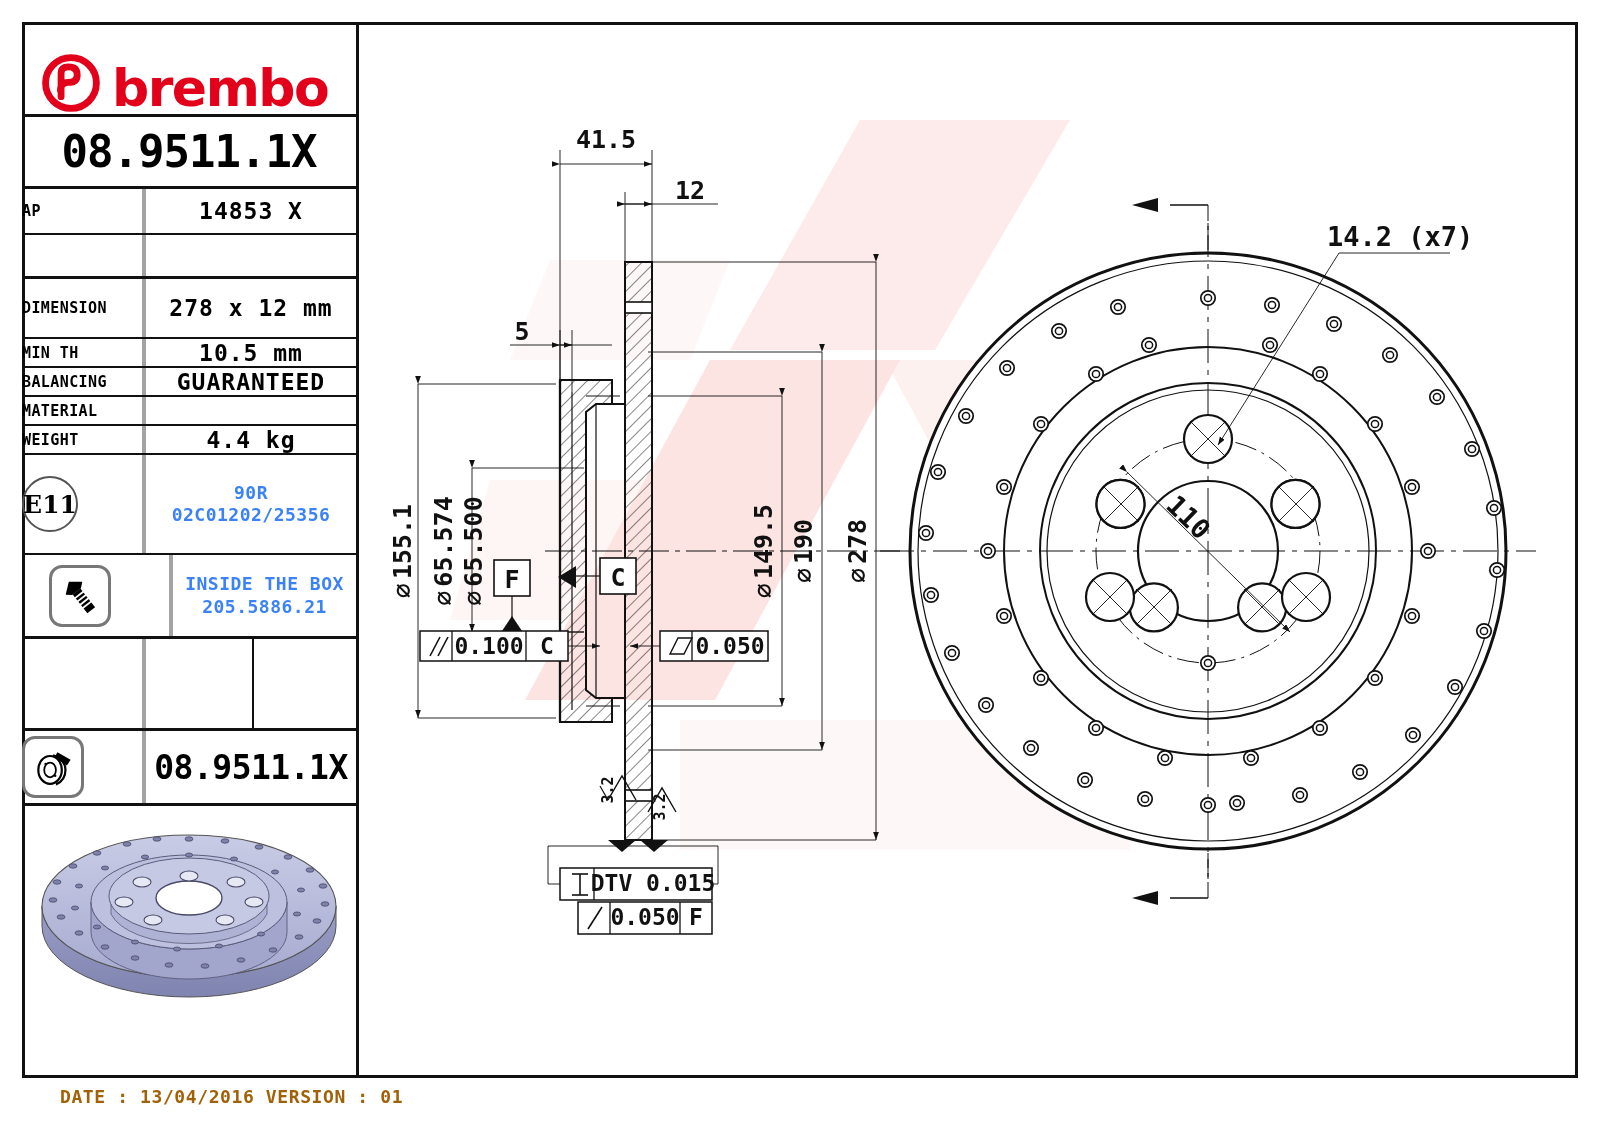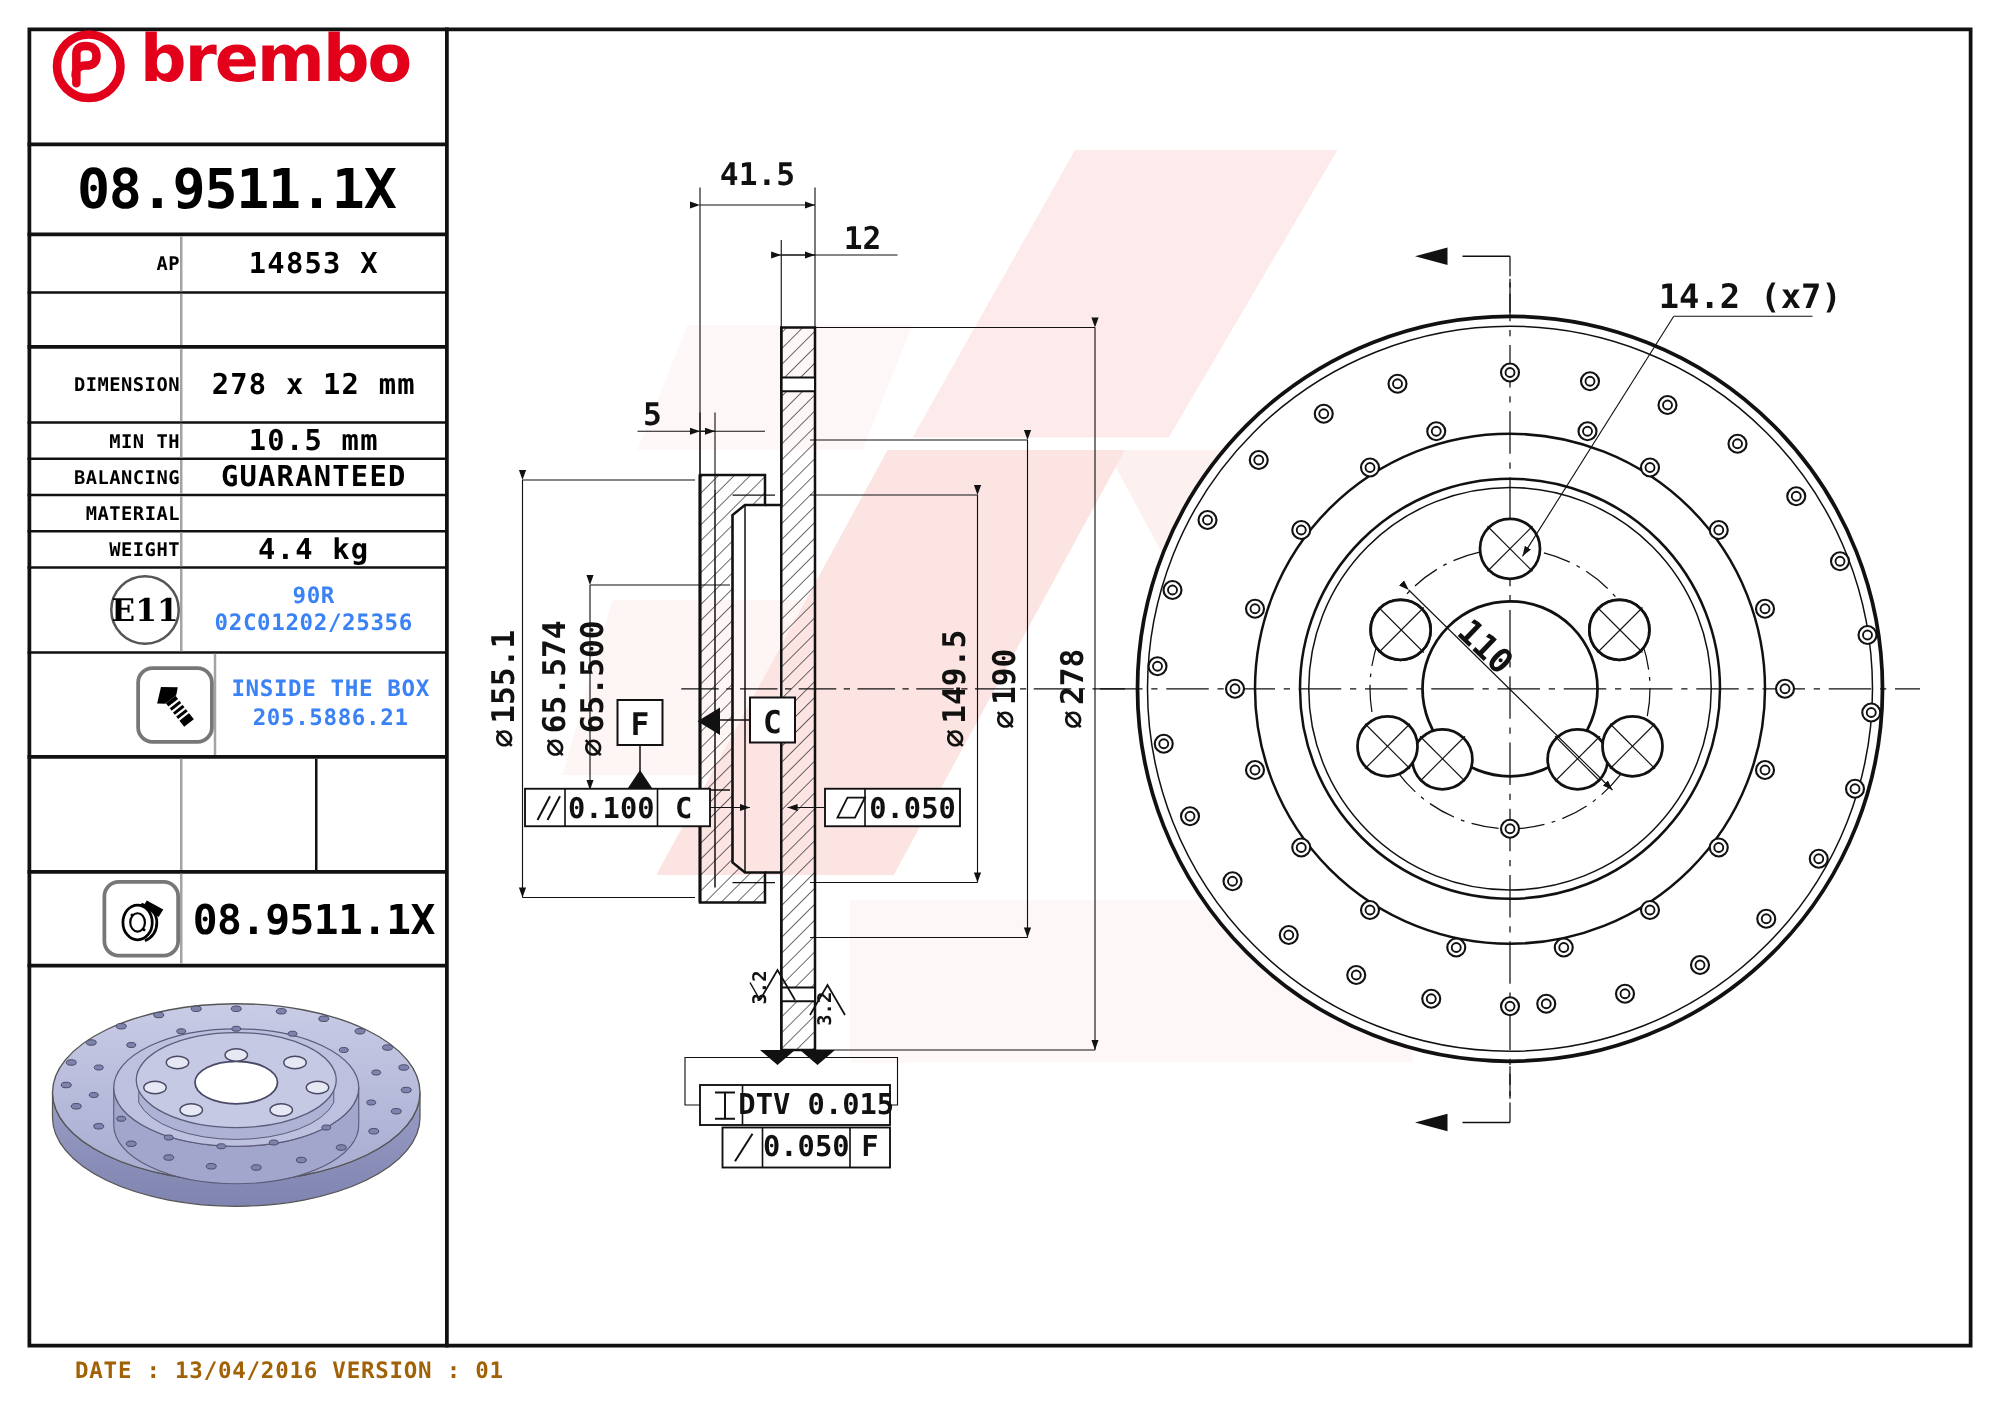--- a/index.html
+++ b/index.html
@@ -12,45 +12,45 @@
              opacity:.30;pointer-events:none;z-index:0;}
 
   
   #frame{position:absolute;left:22px;top:22px;width:1556px;height:1056px;
          border:3px solid #111;box-sizing:border-box;z-index:2;}
 
   
   #datablock{position:absolute;left:22px;top:22px;width:337px;height:1056px;
              border-right:3px solid #111;box-sizing:border-box;z-index:3;}
   .row{display:flex;border-bottom:2px solid #111;box-sizing:border-box;}
-  .cellL{width:124px;flex:0 0 124px;border-right:2px solid #a3a3a3;
-         display:flex;align-items:center;justify-content:flex-end;box-sizing:border-box;}
+  .cellL{width:124px;flex:0 0 124px;border-right:4px solid #a3a3a3;
+         display:flex;align-items:center;justify-content:flex-start;box-sizing:border-box;}
   .cellR{flex:1;display:flex;align-items:center;justify-content:center;
          flex-direction:column;box-sizing:border-box;}
   .lbl{font-size:15px;font-weight:700;letter-spacing:.4px;color:#000;}
   .val{font-size:23px;font-weight:700;letter-spacing:1px;color:#000;}
   .val-sm{font-size:18px;font-weight:700;letter-spacing:.5px;color:#3b82f6;line-height:1.25;}
 
   
-  #logorow{height:95px;border-bottom:3px solid #111;display:flex;align-items:flex-start;
+  #logorow{height:95px;border-bottom:3px solid #111;display:flex;align-items:flex-end;
            padding-left:18px;box-sizing:border-box;}
   #logotext{font-family:"DejaVu Sans","Liberation Sans",sans-serif;
             font-size:52px;font-weight:700;color:#E2001A;letter-spacing:-1.5px;
             margin-left:10px;line-height:1;}
 
   
   #pnrow{height:72px;border-bottom:3px solid #111;display:flex;align-items:center;
          justify-content:center;box-sizing:border-box;}
   #pntext{font-size:44px;font-weight:700;letter-spacing:-1px;color:#000;}
 
   .r-ap{height:46px;}
   .r-blank1{height:44px;border-bottom:3px solid #111;}
   .r-dim{height:60px;}
   .r-std{height:29px;}
-  .r-e11{height:68px;}
+  .r-e11{height:100px;}
   .r-screw{height:84px;border-bottom:3px solid #111;padding-left:27px;}
   .r-blank2{height:92px;border-bottom:3px solid #111;}
   .r-pn2{height:75px;border-bottom:3px solid #111;}
 
   .e11badge{width:52px;height:52px;border:2px solid #555;border-radius:50%;
             display:flex;align-items:center;justify-content:center;
             font-family:"DejaVu Serif","Liberation Serif",serif;
             font-size:25px;font-weight:700;color:#000;}
   .iconbox{width:56px;height:56px;border:3px solid #777;border-radius:13px;
            display:flex;align-items:center;justify-content:center;background:#fff;}

